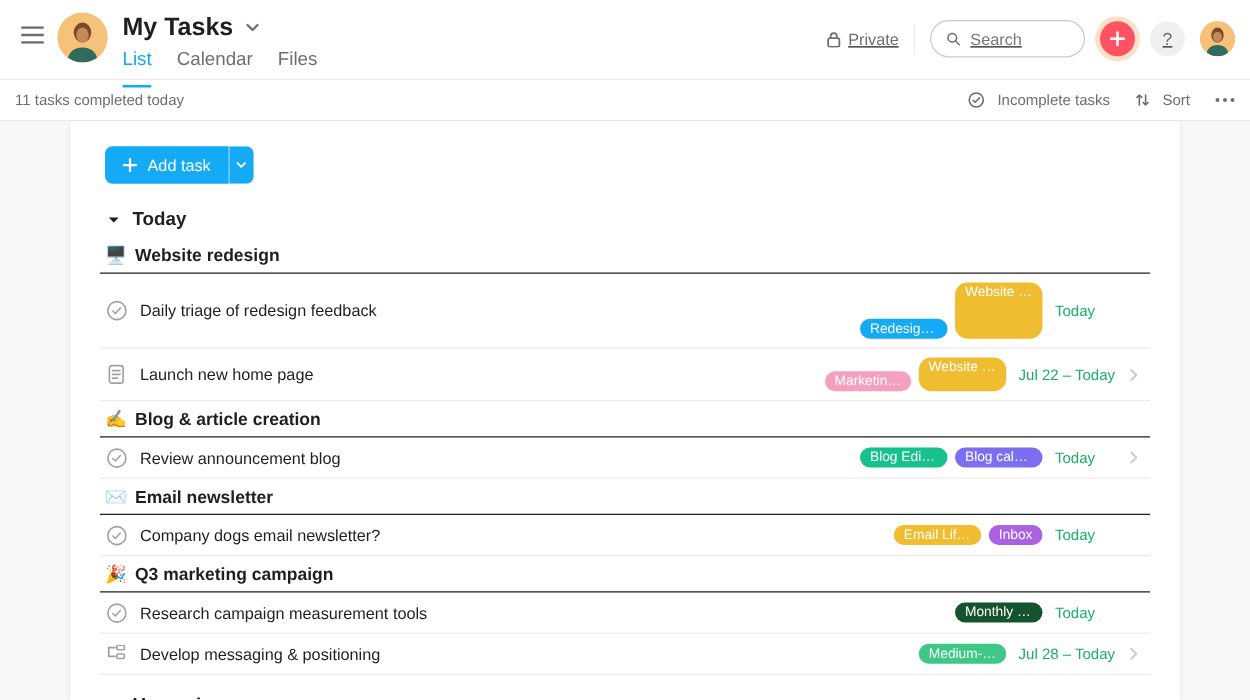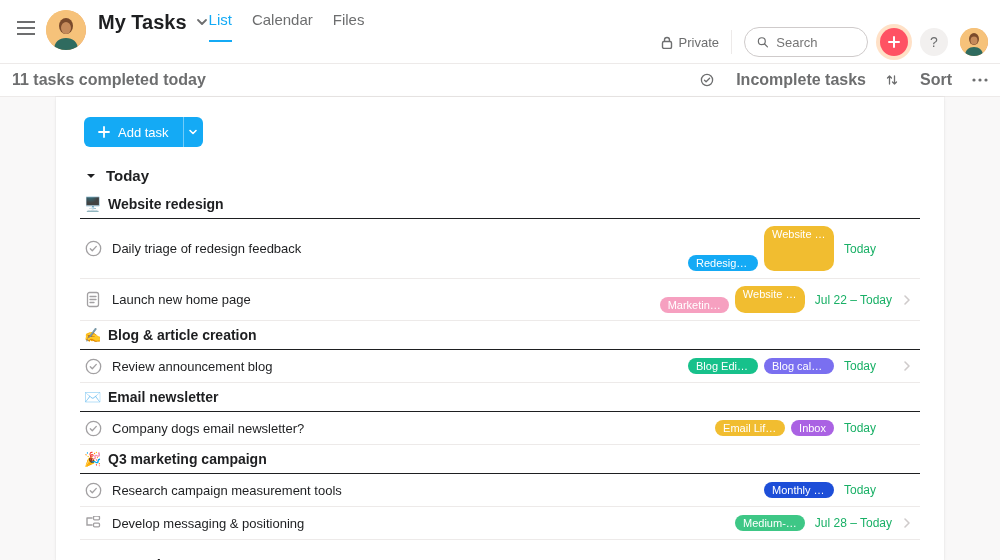--- a/index.html
+++ b/index.html
@@ -28,29 +28,29 @@
     color:#6d6e6f;
   }
   .avatar {
     width: 40px; height:40px; border-radius:50%;
     background: linear-gradient(135deg,#f7c978,#e7925d);
     margin-top:2px; margin-right:12px;
     display:flex; align-items:center; justify-content:center;
     overflow:hidden; color:#5b3a1f; font-weight:600;
   }
   .avatar svg { width:40px; height:40px; }
-  .title-block { display:flex; flex-direction:row; flex:1; }
+  .title-block { display:flex; flex-direction:column; flex:1; }
   .title-row { display:flex; align-items:center; gap:8px; height:28px; }
   .page-title { font-size:20px; font-weight:600; line-height:28px; }
   .title-caret { color:#6d6e6f; display:flex; align-items:center; }
   .tabs { display:flex; gap:20px; margin-top:4px; height:30px; align-items:flex-end; }
   .tab { font-size:15px; color:#6d6e6f; padding-bottom:12px; border-bottom:2px solid transparent; cursor:pointer; }
   .tab.active { color:#14aaf5; border-bottom-color:#14aaf5; font-weight:500; }
 
-  .topbar-right { display:flex; align-items:center; gap:12px; margin-top:19px; }
+  .topbar-right { display:flex; align-items:center; gap:12px; margin-top:8px;text-decoration:underline; }
   .private { display:flex; align-items:center; gap:6px; color:#6d6e6f; font-size:13px; }
   .vsep { width:1px; height:24px; background:#edeae9; }
   .search-wrap {
     display:flex; align-items:center; gap:8px;
     border:1px solid #cfcbcb; border-radius:16px;
     height:30px; width:124px; padding:0 12px; color:#6d6e6f;
   }
   .search-wrap input {
     border:none; outline:none; font-size:13px; width:100%; background:transparent;
     color:#1e1f21;
@@ -66,26 +66,25 @@
     width:28px; height:28px; border-radius:50%;
     background:linear-gradient(135deg,#f7c978,#e7925d);
     display:flex; align-items:center; justify-content:center; overflow:hidden;
   }
 
   
   .subbar {
     display:flex; align-items:center; justify-content:space-between;
     height:33px; padding:0 12px;
     border-bottom:1px solid #edeae9;
-    font-size:16px; color:#6d6e6f;
+    font-size:12px; color:#6d6e6f;
     background:#fff;
-    font-weight:bold;
   }
   .subbar-right { display:flex; align-items:center; gap:20px; }
-  .subbar-item { display:flex; align-items:center; gap:22px; cursor:pointer; }
+  .subbar-item { display:flex; align-items:center; gap:10px; cursor:pointer; }
 
   
   .workspace {
     background:#f9f8f8; height:463px; padding:0 0;
     display:flex; justify-content:center;
   }
   .sheet {
     width:888px; background:#fff;
     box-shadow: 0 0 0 1px rgba(0,0,0,0.02), 0 1px 4px rgba(0,0,0,0.05);
     padding:10px 0 20px 0;
@@ -363,21 +362,21 @@
         </div>
         <div class="task-row">
           <span class="task-check">
             <svg width="17" height="17" viewBox="0 0 17 17">
               <circle cx="8.5" cy="8.5" r="7.2" fill="none" stroke="#a2a0a2" stroke-width="1.3"></circle>
               <path d="M5.3 8.8l2 2 4-4.4" fill="none" stroke="#a2a0a2" stroke-width="1.3" stroke-linecap="round" stroke-linejoin="round"></path>
             </svg>
           </span>
           <span class="task-name">Research campaign measurement tools</span>
           <span class="tags">
-            <span class="tag" style="background: #1d4ed8;">Monthly t…</span>
+            <span class="tag" style="background: #14532d;">Monthly t…</span>
           </span>
           <span class="due">Today</span>
           <span class="row-chevron"></span>
         </div>
         <div class="task-row">
           <span class="task-check">
             <svg width="17" height="15" viewBox="0 0 17 15">
               <path d="M2 2h5M2 2v7h5" stroke="#a2a0a2" stroke-width="1.4" fill="none" stroke-linecap="round"></path>
               <rect x="8.5" y="0.2" width="6" height="3.6" rx="1" fill="none" stroke="#a2a0a2" stroke-width="1.3"></rect>
               <rect x="8.5" y="7.2" width="6" height="3.6" rx="1" fill="none" stroke="#a2a0a2" stroke-width="1.3"></rect>

